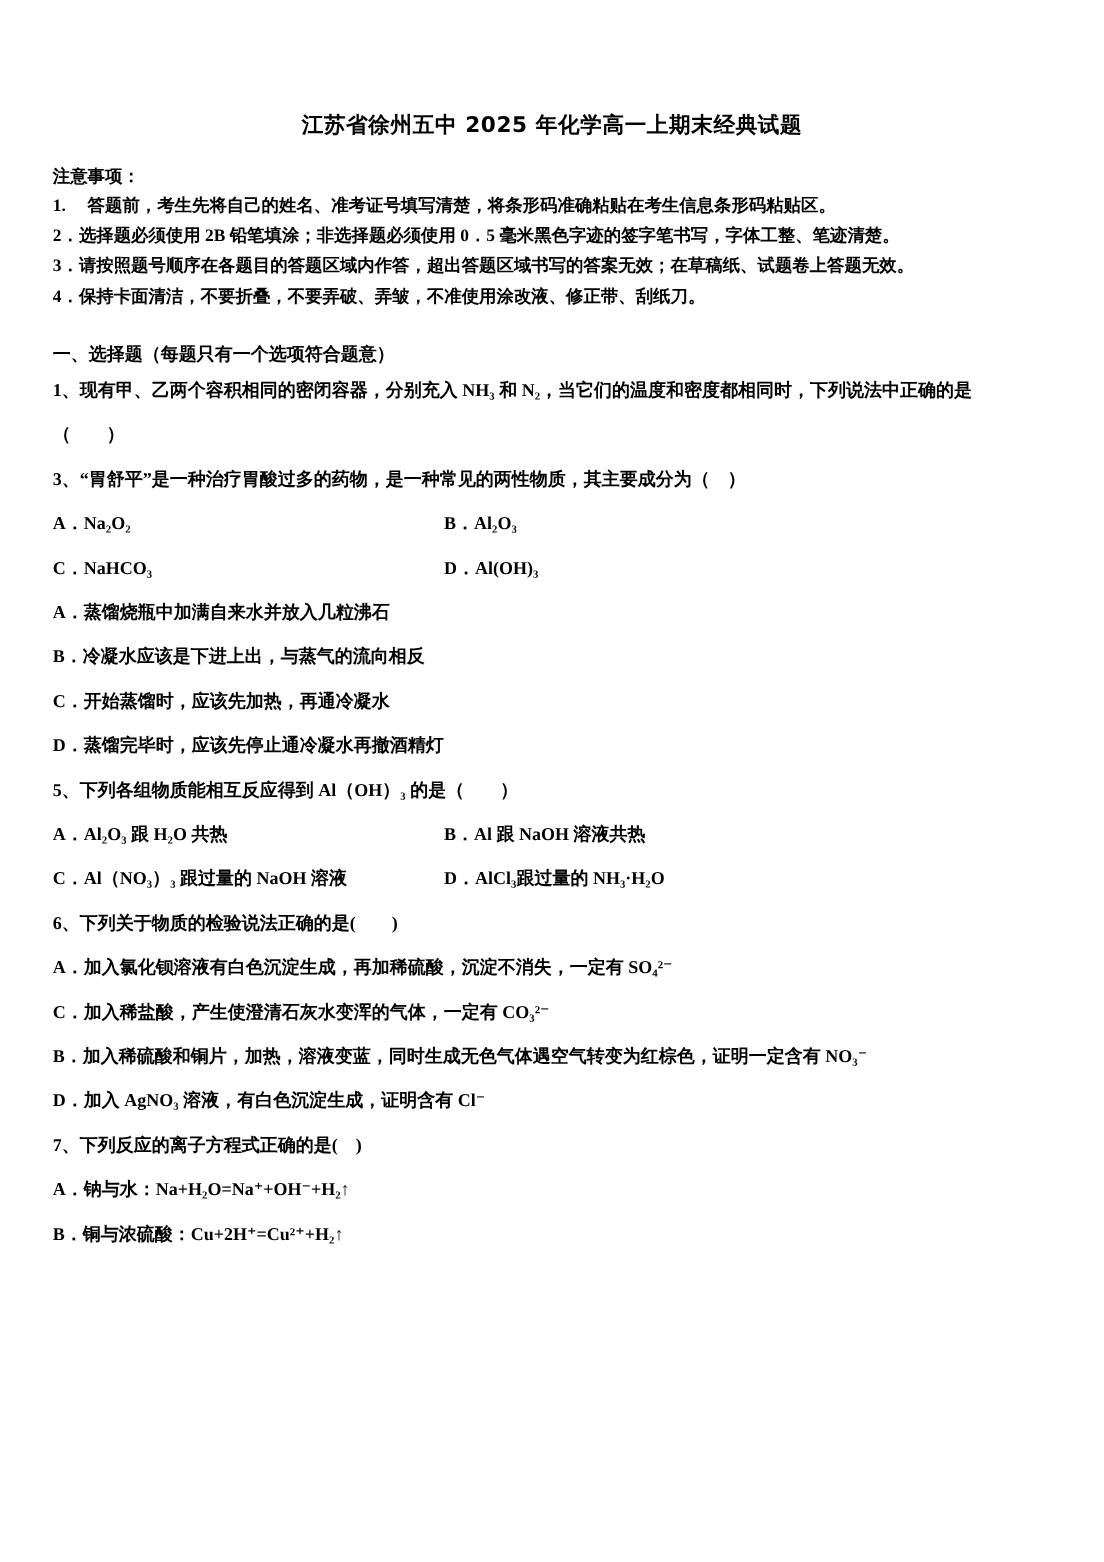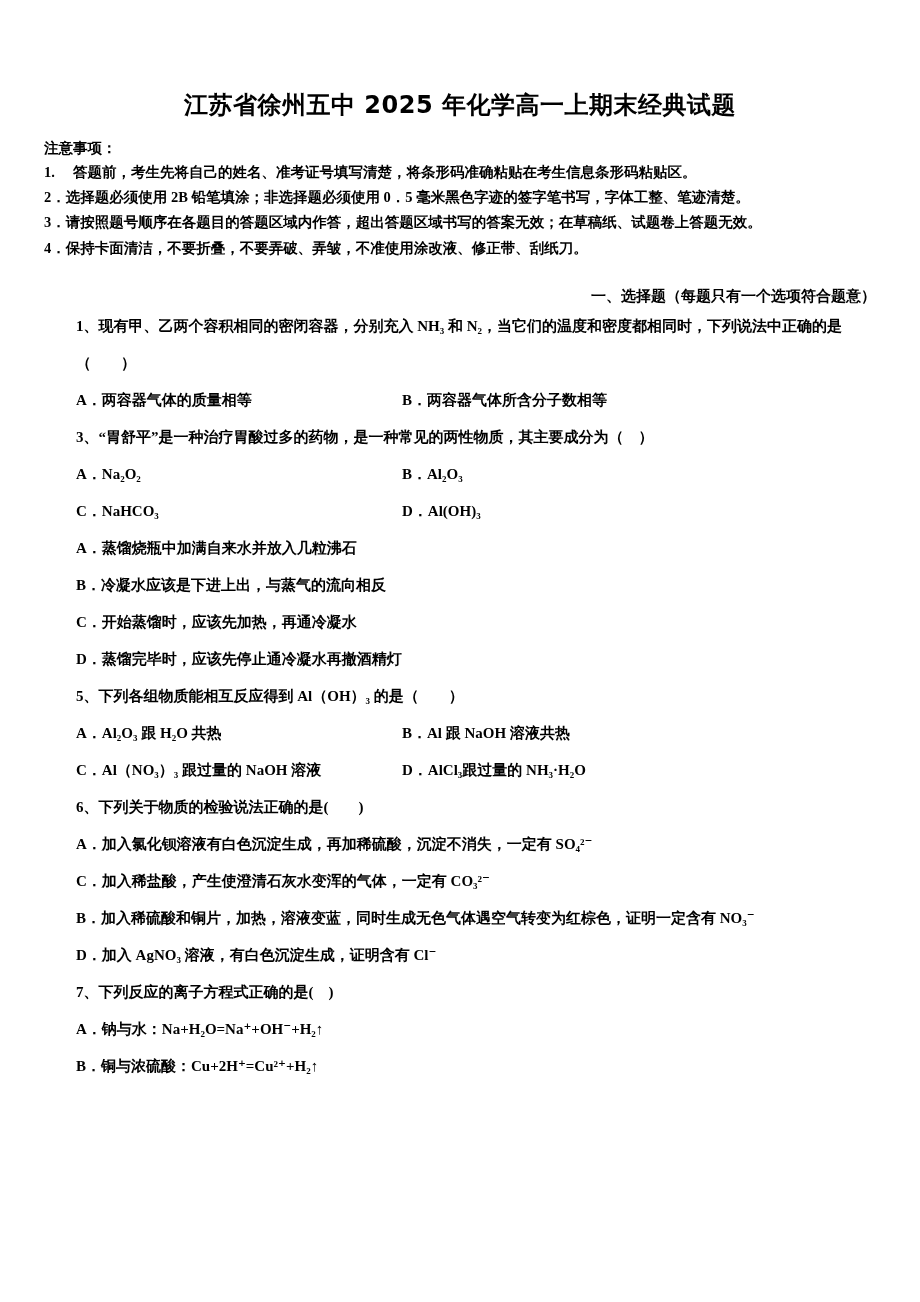--- a/index.html
+++ b/index.html
@@ -9,21 +9,21 @@
     background: #ffffff;
     color: #000000;
     font-family: "Liberation Serif", "DejaVu Serif", serif;
     font-weight: bold;
     overflow: hidden;
   }
   .page { padding: 0 44px; }
 
   .title {
     margin: 90px 0 16px 0;
-    font-size: 24px;
+    font-size: 18px;
     line-height: 30px;
     text-align: center;
     font-family: "DejaVu Sans", "Liberation Sans", sans-serif;
     font-weight: bold;
     white-space: nowrap;
     letter-spacing: 0.5px;
   }
 
   .notice { margin-top: 12px; }
   .notice-heading {
@@ -35,30 +35,28 @@
     font-size: 14.5px;
     line-height: 25.2px;
     white-space: nowrap;
   }
 
   .section-heading {
     margin-top: 23px;
     font-size: 15px;
     line-height: 24px;
     white-space: nowrap;
-    text-align: right;
   }
 
   .q { margin: 0; }
   .line {
     height: 37px;
     line-height: 37px;
     font-size: 15px;
     white-space: nowrap;
-    margin-left: 32px;
   }
   .opt { display: inline-block; vertical-align: top; }
   .cols-2 .opt { width: 326px; }
   .cols-4 .opt { width: 164.5px; }
   .opt:last-child { width: auto; }
 </style>
 </head>
 <body>
 
 <div class="page">
@@ -71,23 +69,20 @@
     <div class="notice-item">2．选择题必须使用 2B 铅笔填涂；非选择题必须使用 0．5 毫米黑色字迹的签字笔书写，字体工整、笔迹清楚。</div>
     <div class="notice-item">3．请按照题号顺序在各题目的答题区域内作答，超出答题区域书写的答案无效；在草稿纸、试题卷上答题无效。</div>
     <div class="notice-item">4．保持卡面清洁，不要折叠，不要弄破、弄皱，不准使用涂改液、修正带、刮纸刀。</div>
   </div>
 
   <div class="section-heading">一、选择题（每题只有一个选项符合题意）</div>
 
   <div class="q">
     <div class="line">1、现有甲、乙两个容积相同的密闭容器，分别充入 NH₃ 和 N₂，当它们的温度和密度都相同时，下列说法中正确的是</div>
     <div class="line">（　　）</div>
-    <div class="line cols-2">
-      <span class="opt">A．两容器气体的质量相等</span><span class="opt">B．两容器气体所含分子数相等</span>
-    </div>
   </div>
 
 
   <div class="q">
     <div class="line">3、“胃舒平”是一种治疗胃酸过多的药物，是一种常见的两性物质，其主要成分为（　）</div>
     <div class="line cols-2">
       <span class="opt">A．Na₂O₂</span><span class="opt">B．Al₂O₃</span>
     </div>
     <div class="line cols-2">
       <span class="opt">C．NaHCO₃</span><span class="opt">D．Al(OH)₃</span>

